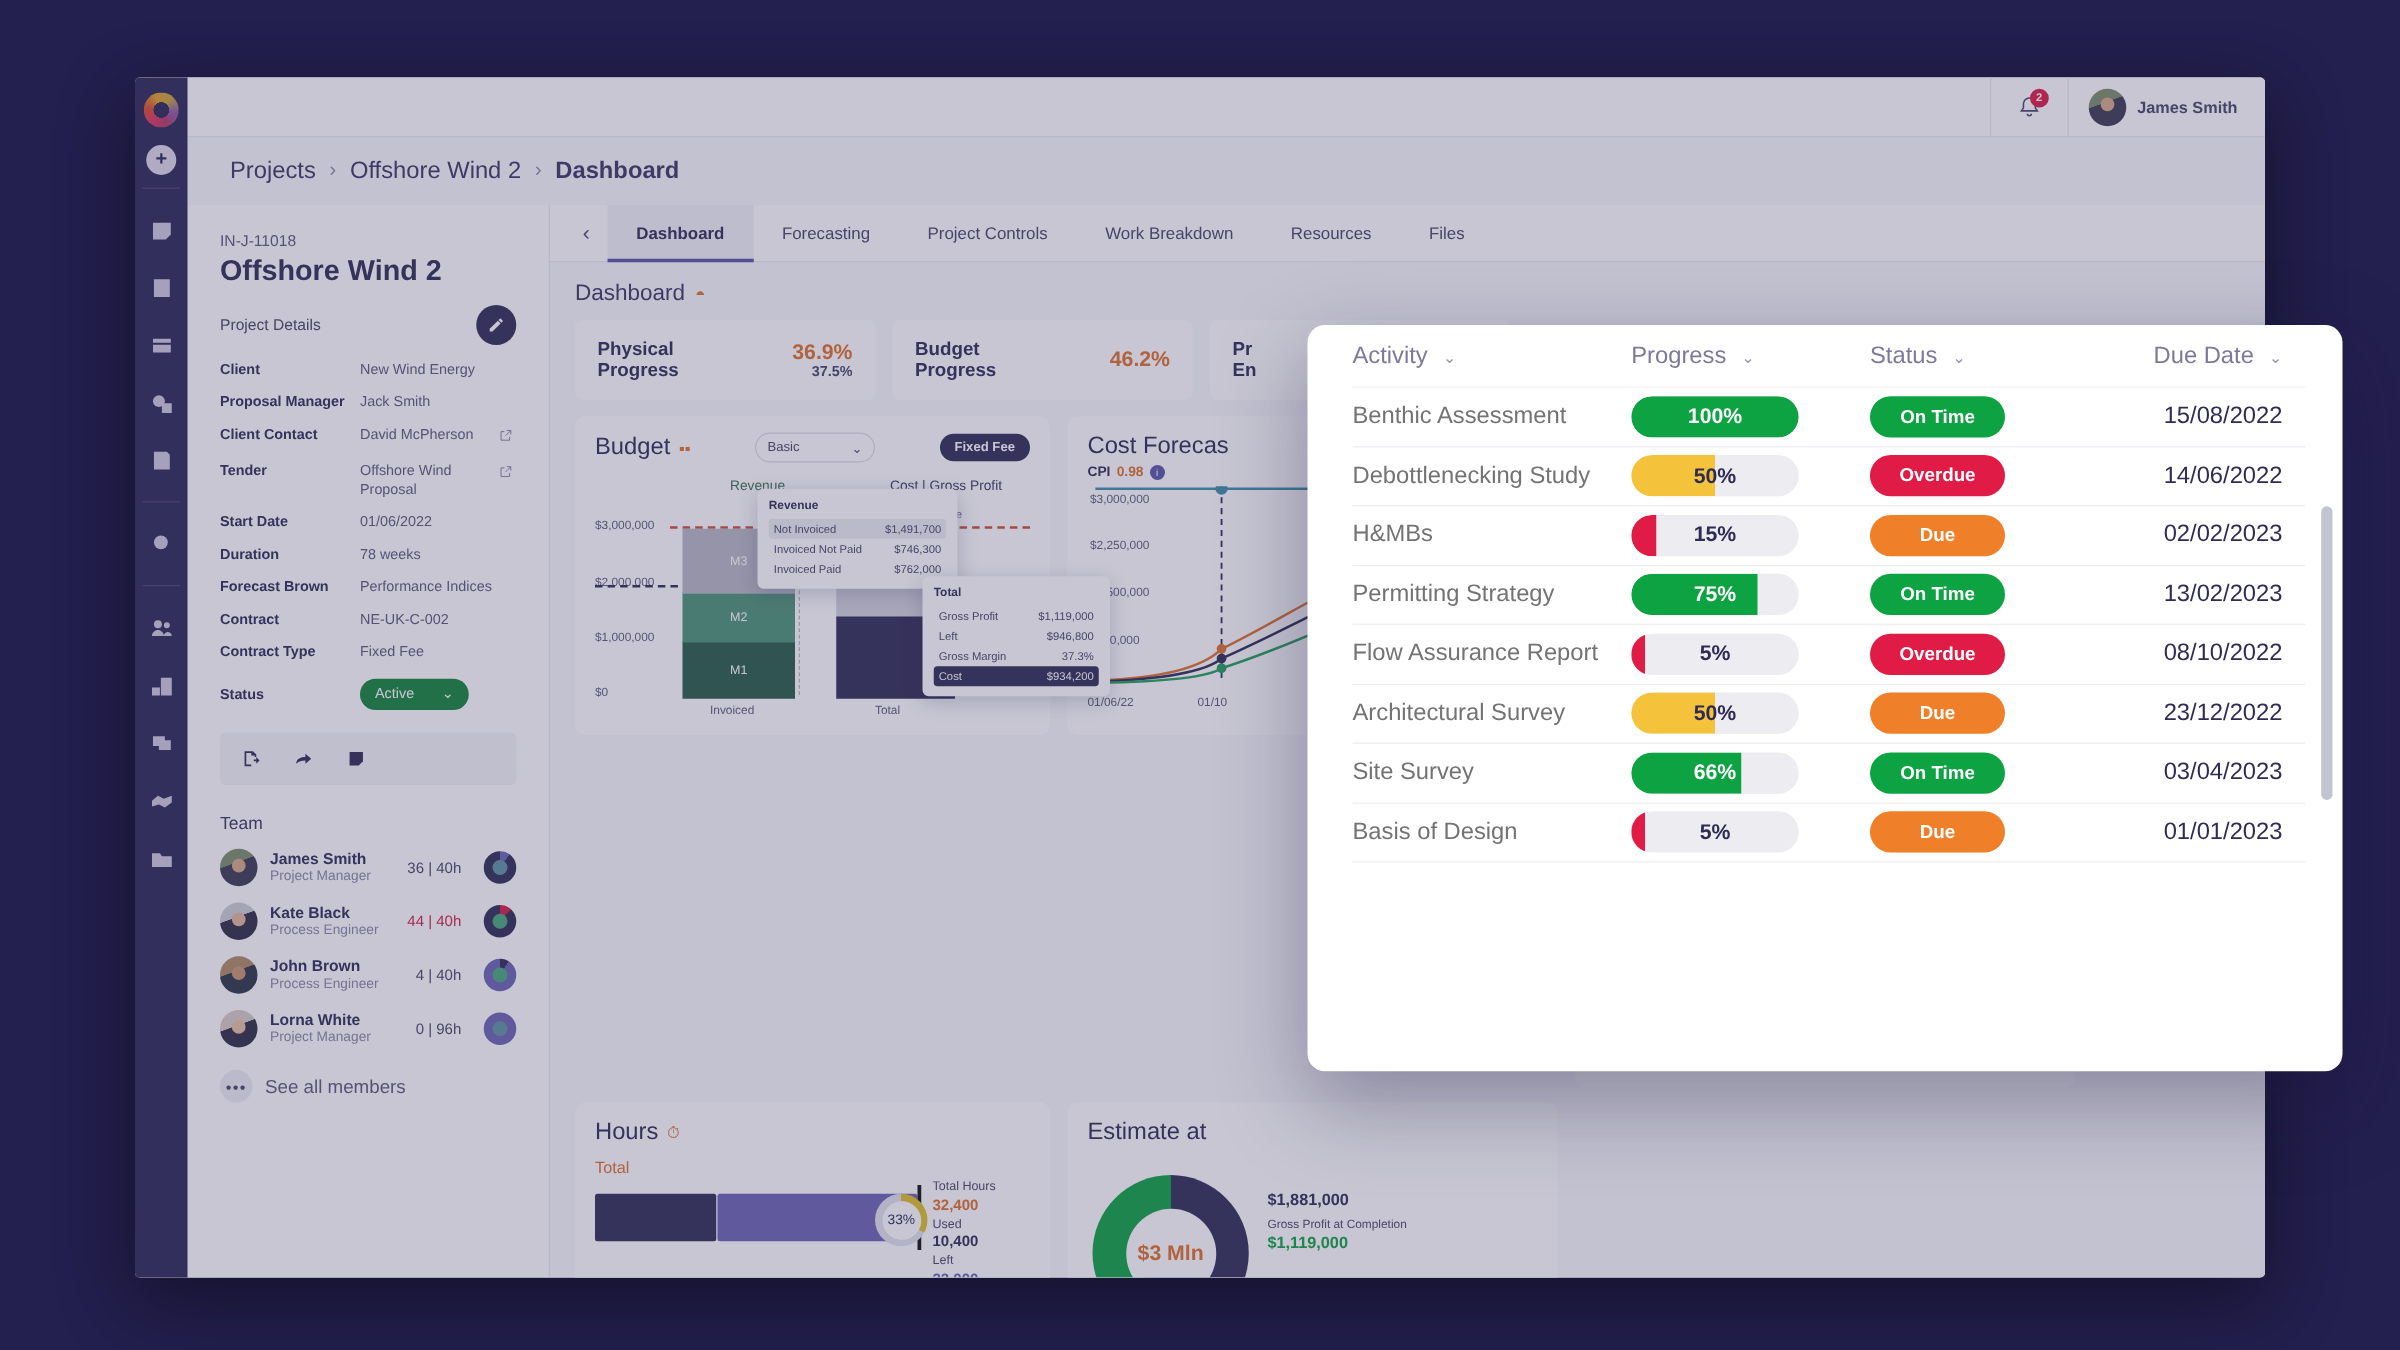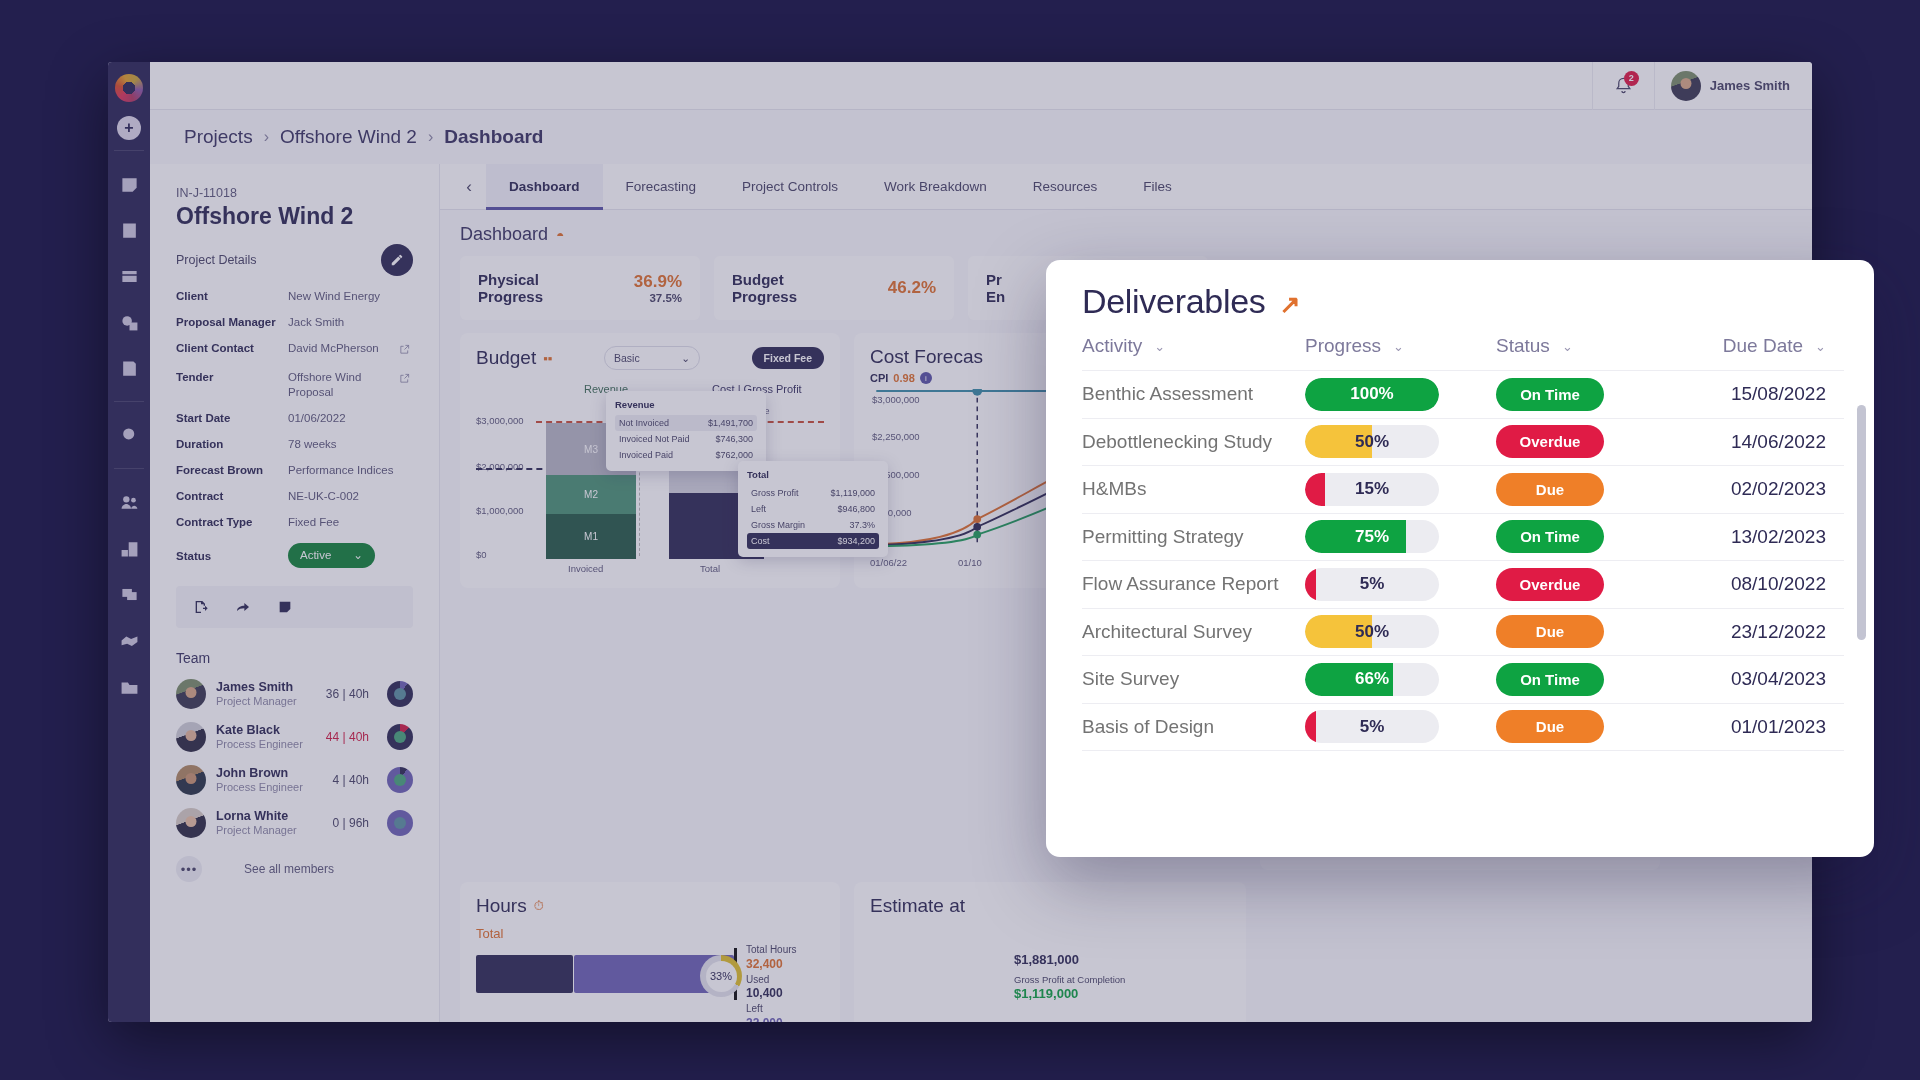--- a/index.html
+++ b/index.html
@@ -149,21 +149,21 @@
   .donut.d1::after { background:#5d92a3; }
   .donut.d2 { background: conic-gradient(#d01e45 0 12%, #2f2b55 12% 100%); }
   .donut.d2::after { background:#4aa77d; }
   .donut.d3 { background: conic-gradient(#2f2b55 0 9%, #6d63b5 9% 100%); }
   .donut.d3::after { background:#4aa77d; }
   .donut.d4 { background: #6d63b5; }
   .donut.d4::after { background:#5d92a3; }
   .seeall { display:flex; align-items:center; gap:10px; margin-top: 18px; }
   .seeall .dots { width: 26px; height: 26px; border-radius: 50%; background:#eeeef4;
                   display:flex; align-items:center; justify-content:center; color:#4a4668; font-size:13px; letter-spacing:1px; }
-  .seeall .lbl { font-size: 12px; color:#5e5a7c;margin-left:32px; }
+  .seeall .lbl { font-size: 15px; color:#5e5a7c; }
 
   
   .dash-h { font-size: 18px; color: #3b3663; display: flex; align-items: center; gap: 8px; }
   .dash-h .ic { color: #e0712e; font-size: 14px; }
   .kpis { display: flex; gap: 14px; margin-top: 11px; }
   .kpi { background: #fff; border-radius: 6px; height: 64px; width: 240px; flex: none;
          display: flex; align-items: center; padding: 0 18px; justify-content: space-between; }
   .kpi .t { font-size: 15px; font-weight: 700; color: #2f2b55; line-height: 1.15; }
   .kpi .vals { text-align: right; }
   .kpi .v1 { font-size: 17px; font-weight: 700; color: #e0712e; }
@@ -730,43 +730,46 @@
                   </div>
                   <div class="gauge" style="position:absolute;left:224px;top:8px">
                     <span>33%</span>
                   </div>
                 </div>
 
               </div>
 
               <div class="card card-eac">
                 <div class="card-title">Estimate at </div>
+                <div style="position:absolute;left:20px;top:58px;width:125px;height:125px;border-radius:50%;
+                            background:conic-gradient(#2f2b55 0 63%, #0ea342 63% 100%);
+                            display:flex;align-items:center;justify-content:center">
+                  <div style="width:72px;height:72px;border-radius:50%;background:#fff;display:flex;align-items:center;justify-content:center">
+                    <span style="font-size:17px;font-weight:700;color:#e0712e">$3 Mln</span>
+                  </div>
+                </div>
                 <div style="position:absolute;left:160px;top:70px;line-height:1.3">
                   <div style="font-size:13px;font-weight:700;color:#2f2b55">$1,881,000</div>
                   <div style="font-size:9.5px;color:#4a4668;margin-top:5px">Gross Profit at Completion</div>
                   <div style="font-size:13px;font-weight:700;color:#0ea342">$1,119,000</div>
                   <div style="font-size:9.5px;color:#4a4668;margin-top:19px">Gross Margin at Completion</div>
                   <div style="font-size:13px;font-weight:700;color:#0ea342">37.3%</div>
                 </div>
               </div>
             </div>
 
           </div>
         </div>
       </div>
     </div>
   </div>
 
   <div class="dim"></div>
 
   <div class="modal">
-    <div class="modal-head">
-      <div class="modal-title">Deliverables</div>
-      <div class="expand-ic">↗</div>
-    </div>
 
     <div class="m-cols">
       <div class="m-col" style="width:223px">
         <span>Activity</span>
         <span class="cv">⌄</span>
       </div>
       <div class="m-col" style="width:191px">
         <span>Progress</span>
         <span class="cv">⌄</span>
       </div>

